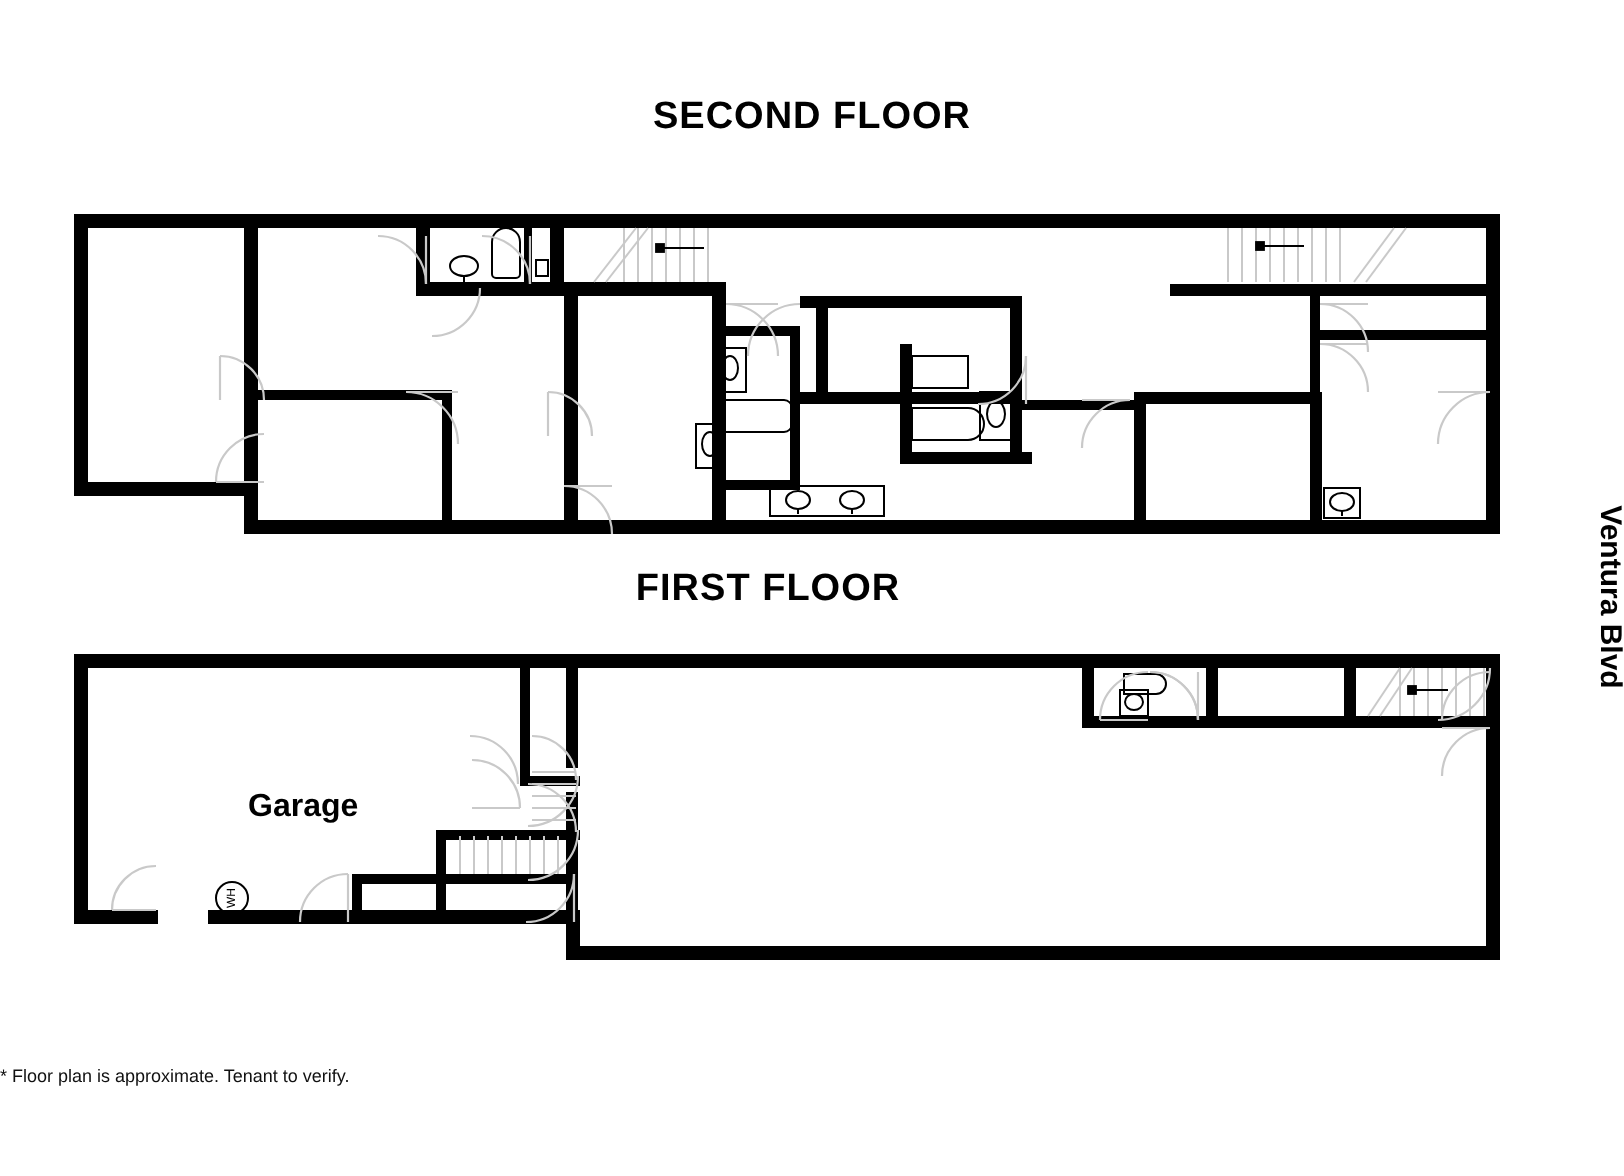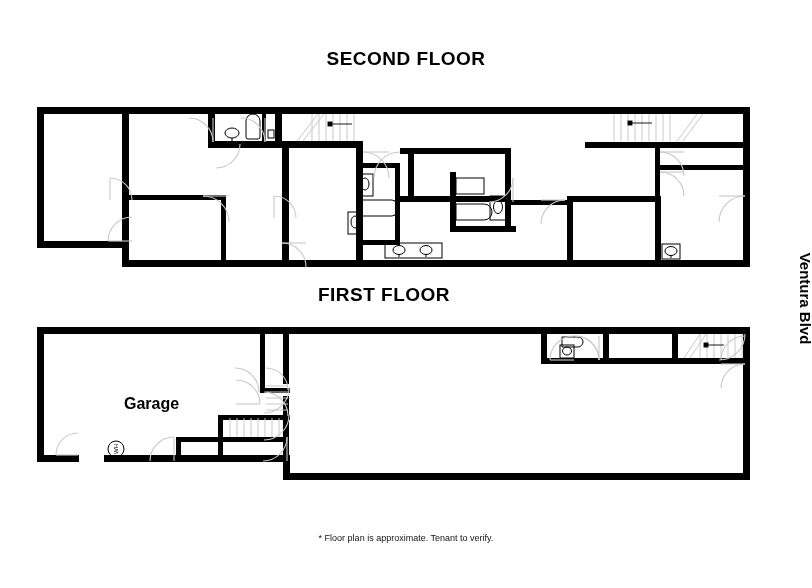--- a/index.html
+++ b/index.html
@@ -52,21 +52,20 @@
     color: #000000;
     transform: rotate(90deg);
     transform-origin: 50% 50%;
     white-space: nowrap;
   }
   #footer-note {
     position: absolute;
     left: 0;
     top: 533px;
     width: 812px;
-    text-align: center;
     font-size: 9px;
     color: #111111;
   }
   #garage-label {
     position: absolute;
     left: 124px;
     top: 383px;
     font-size: 16px;
     font-weight: bold;
     color: #000000;

